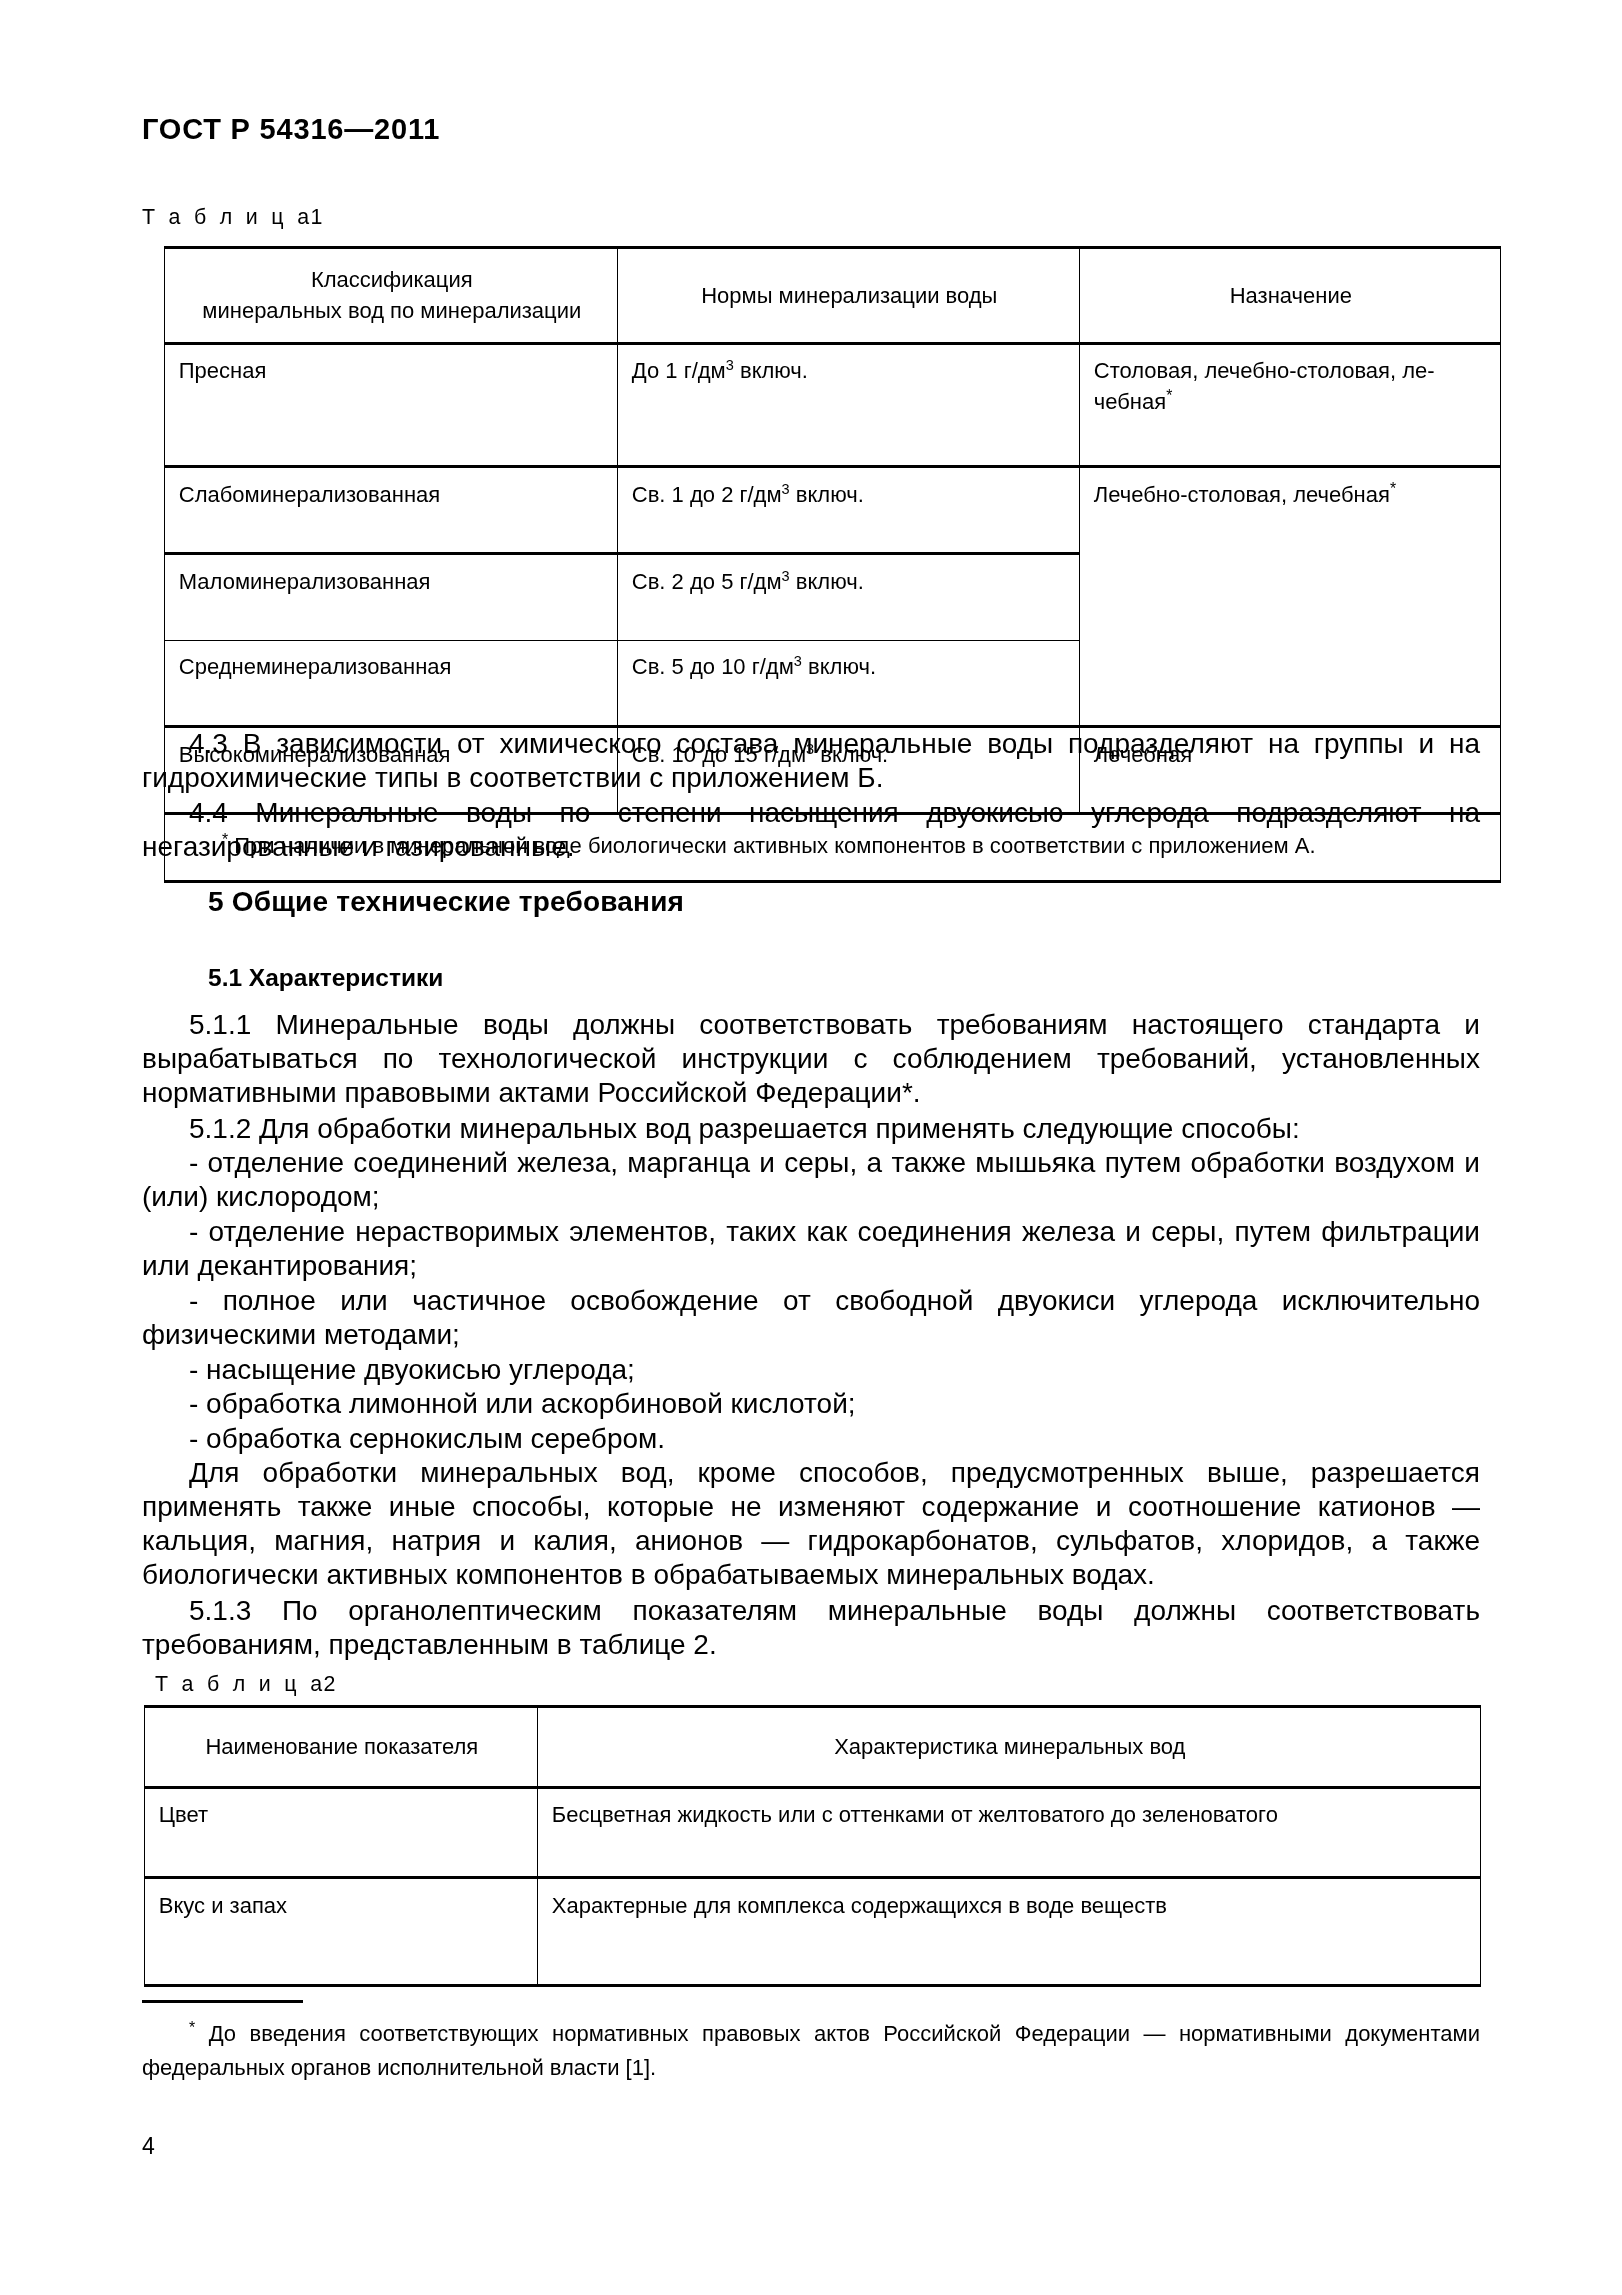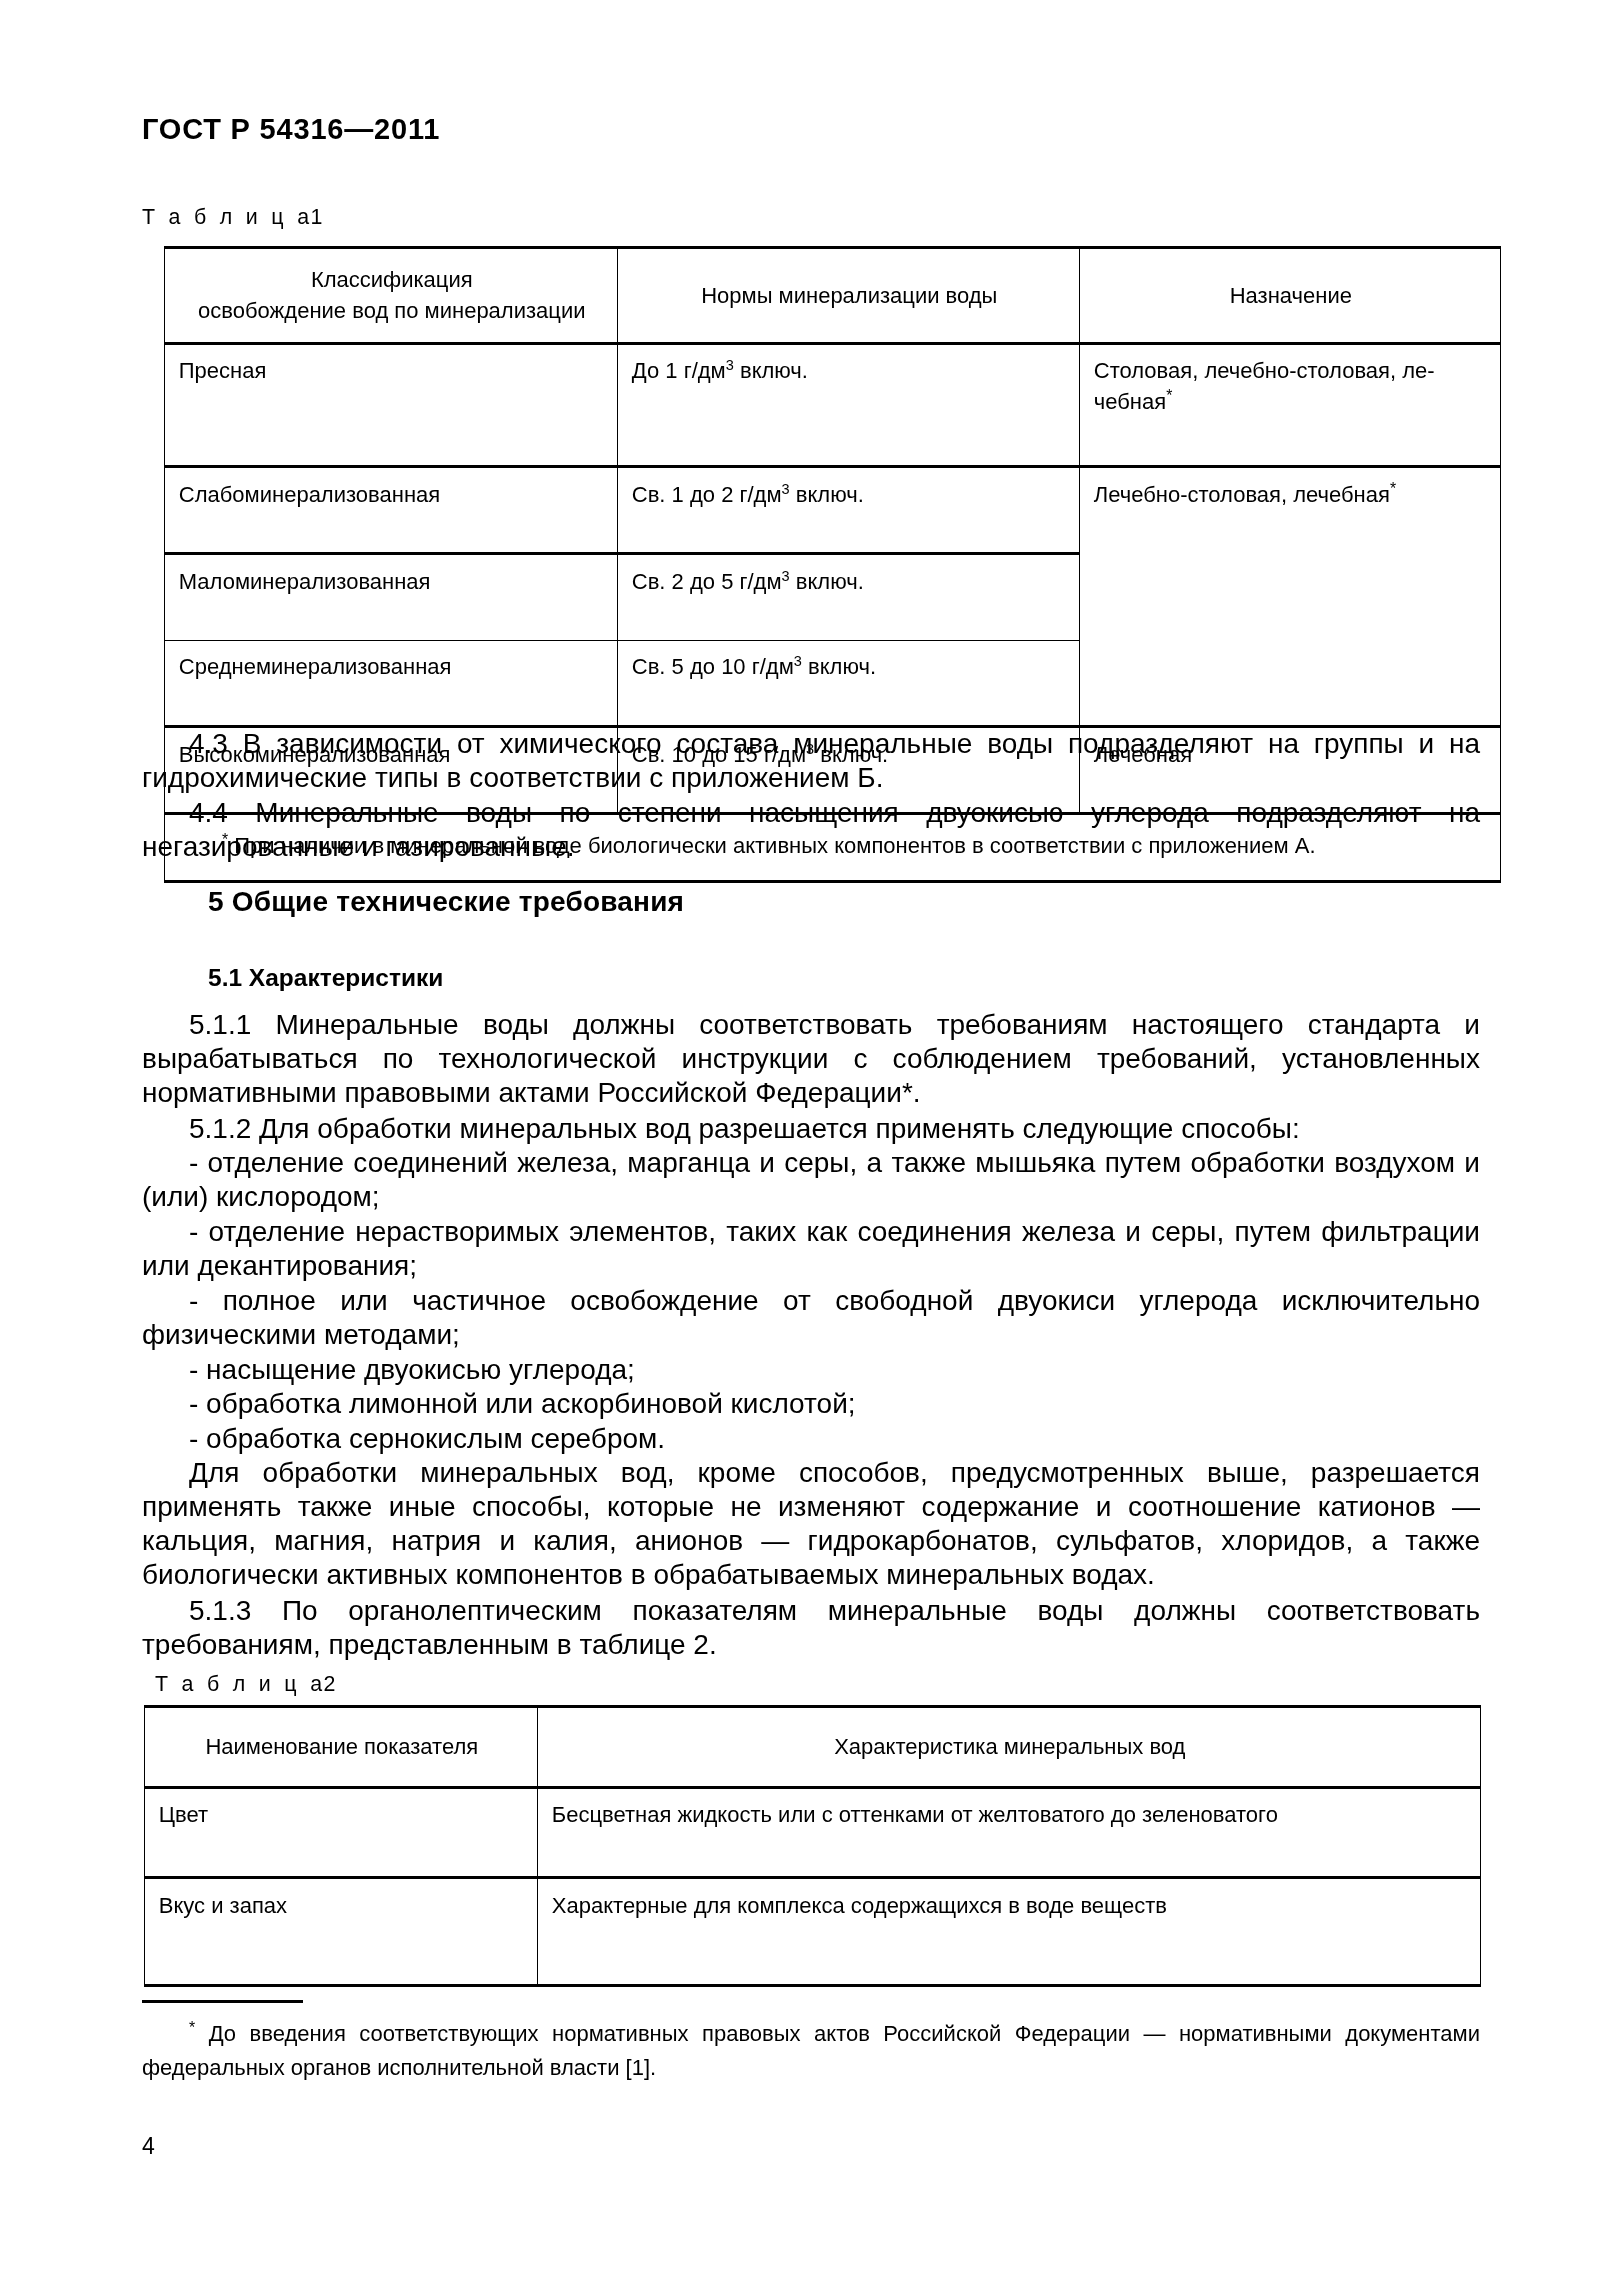--- a/index.html
+++ b/index.html
@@ -129,21 +129,21 @@
     <table class="gost">
       <colgroup>
         <col style="width:453px;">
         <col style="width:462px;">
         <col style="width:421px;">
       </colgroup>
       <thead>
         <tr>
           <th class="thick-top">
             <div>Классификация</div>
-            <div>освобождение вод по минерализации</div>
+            <div>минеральных вод по минерализации</div>
           </th>
           <th class="thick-top">Нормы минерализации воды</th>
           <th class="thick-top">Назначение</th>
         </tr>
       </thead>
       <tbody>
         <tr>
           <td class="thick-top" style="height:99px;">Пресная</td>
           <td class="thick-top"><span>До 1 г/дм</span><span class="cell-sub">3</span><span> включ.</span></td>
           <td class="thick-top"><span>Столовая, лечебно-столовая,</span><span class="cell-star"></span><span> ле-</span> <span>чебная</span><span class="cell-star">*</span></td>

